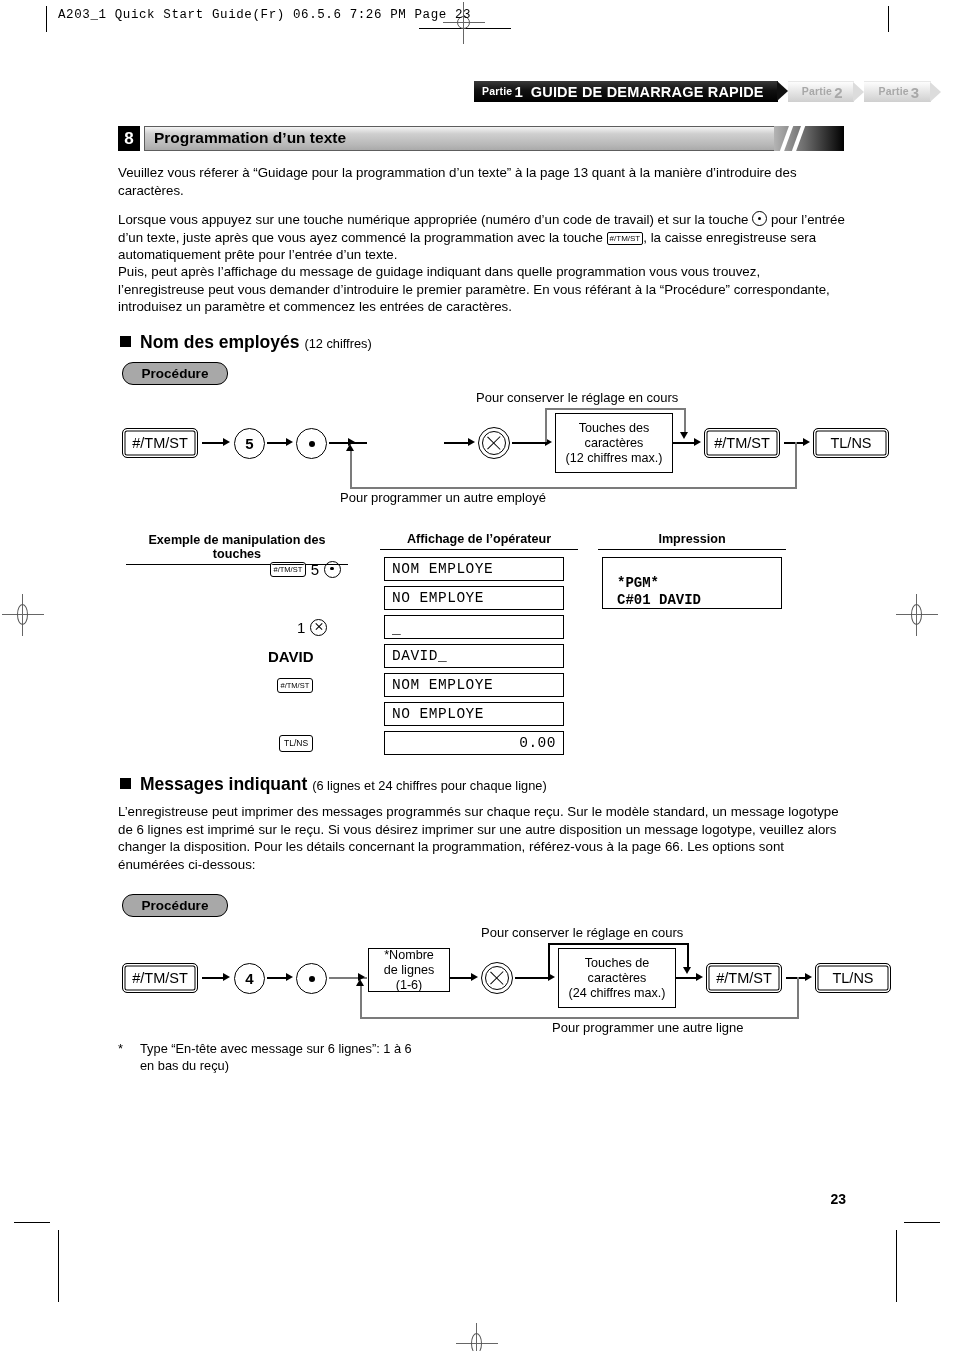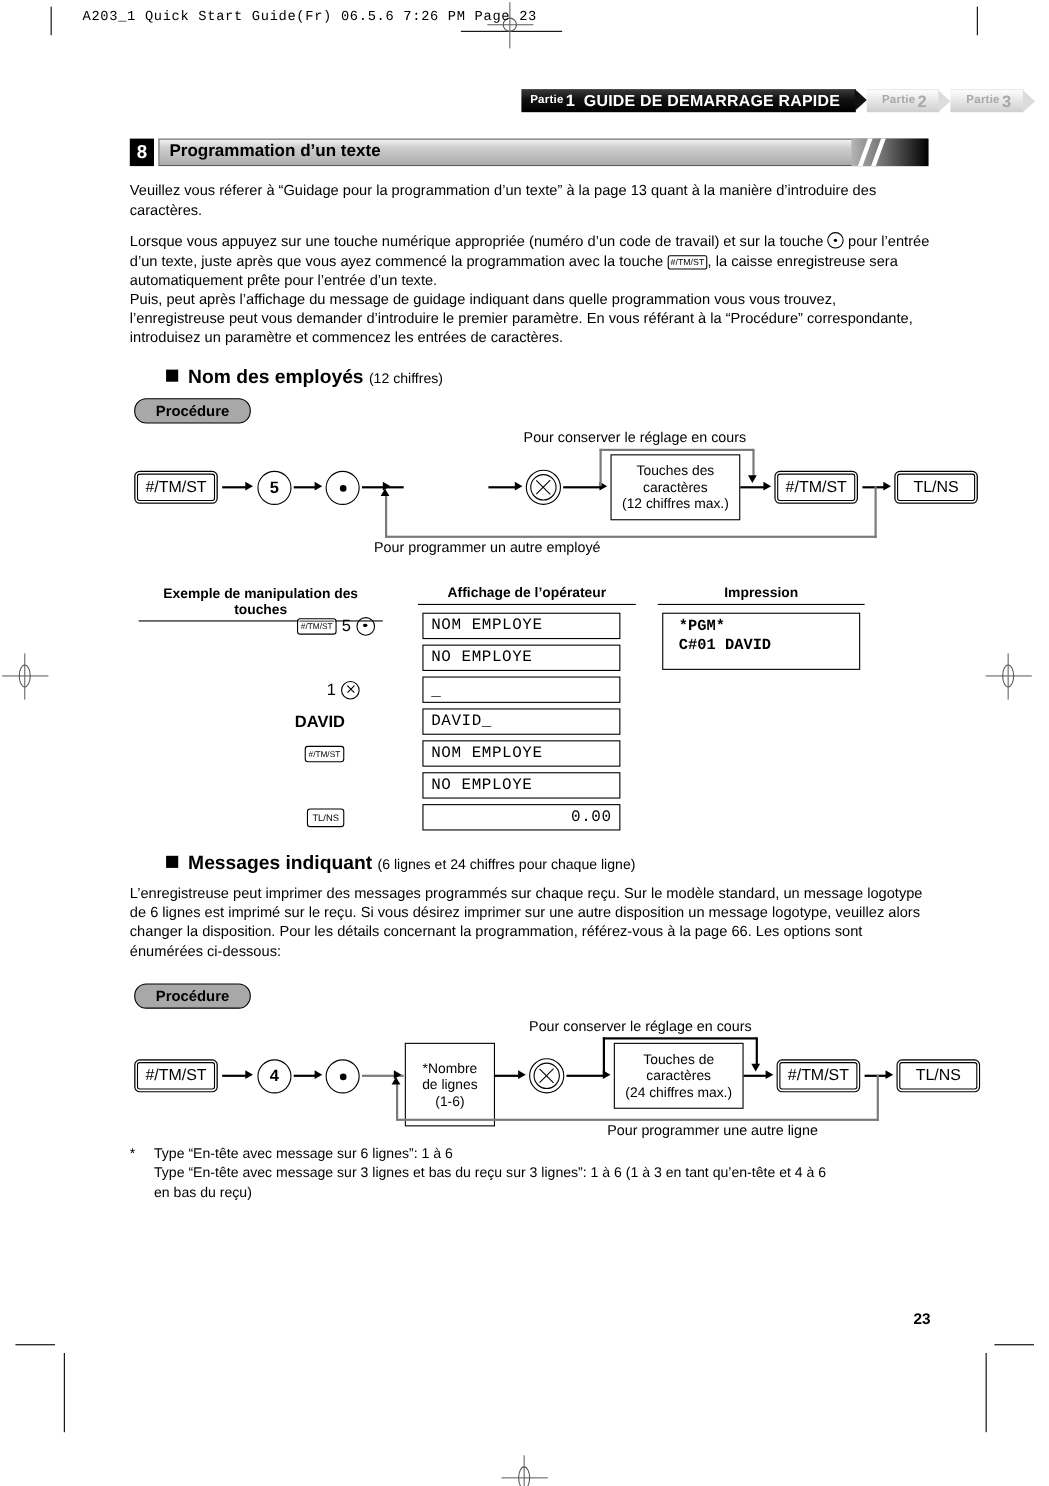--- a/index.html
+++ b/index.html
@@ -12,21 +12,21 @@
   .cropline{position:absolute;background:#000;}
   .regmark{position:absolute;width:30px;height:30px;}
   .regmark .c{position:absolute;left:8px;top:8px;width:13px;height:13px;
       border:1px solid #555;border-radius:50%;box-sizing:border-box;}
   .regmark .v{position:absolute;left:14px;top:-6px;width:1px;height:42px;background:#666;}
   .regmark .h{position:absolute;top:14px;left:-6px;width:42px;height:1px;background:#666;}
   .regmark.tall .c{left:9px;top:4px;width:11px;height:21px;border-radius:50%;}
 
   
   .filehdr{left:58px;top:8px;font-family:"Liberation Mono",monospace;font-size:12.5px;
-      letter-spacing:.6px;white-space:nowrap;margin-left:17px;}
+      letter-spacing:.6px;white-space:nowrap;}
   .hdr-rule{position:absolute;left:419px;top:28px;width:92px;height:1px;background:#000;}
 
   
   .tabs{left:474px;top:81px;height:21px;display:flex;align-items:stretch;}
   .tab{position:relative;display:flex;align-items:center;height:21px;box-sizing:border-box;}
   .tab .chev{position:absolute;right:-10px;top:0;width:0;height:0;}
   .tab1{background:linear-gradient(180deg,#3a3a3a 0%,#111 45%,#000 100%);
       padding:0 14px 0 8px;color:#fff;}
   .tab1 .chev{border-top:10.5px solid transparent;border-bottom:10.5px solid transparent;
       border-left:11px solid #111;}
@@ -56,21 +56,21 @@
   .keyinline{display:inline-block;border:1px solid #000;border-radius:2px;
       font-size:8px;padding:0 2px;line-height:11px;vertical-align:1px;
       font-family:"Liberation Sans",sans-serif;box-shadow:0 0 0 1px #fff inset;}
   .dotinline{display:inline-block;width:13px;height:13px;border:1px solid #000;border-radius:50%;
       position:relative;vertical-align:-2px;}
   .dotinline::after{content:"";position:absolute;left:4.5px;top:4.5px;width:3px;height:3px;
       background:#000;border-radius:50%;}
 
   
   .sq{display:inline-block;width:11px;height:11px;background:#000;vertical-align:1px;margin-right:9px;}
-  .subh{font-size:17.5px;font-weight:bold;margin-left:31px;}
+  .subh{font-size:17.5px;font-weight:bold;}
   .subh .small{font-size:12.8px;font-weight:normal;}
   .proc{display:inline-flex;align-items:center;justify-content:center;
       width:104px;height:21px;border-radius:11px;border:1px solid #000;background:#a8a8a8;
       font-size:13.5px;font-weight:bold;}
 
   
   .diag{position:absolute;}
   .key{position:absolute;box-sizing:border-box;display:flex;align-items:center;justify-content:center;
       border:1px solid #000;border-radius:5px;background:#fff;font-size:14.5px;
       box-shadow:0 0 0 1.5px #fff inset,0 0 0 2.5px #000 inset;}
@@ -96,21 +96,21 @@
   .dlabel{position:absolute;font-size:13px;white-space:nowrap;}
 
   
   .colh{position:absolute;font-size:12.6px;font-weight:bold;text-align:center;}
   .colh .u{border-bottom:1.4px solid #000;padding-bottom:3px;display:block;}
   .lcd{position:absolute;box-sizing:border-box;border:1.3px solid #000;background:#fff;
       font-family:"Liberation Mono",monospace;font-size:14.5px;display:flex;align-items:center;
       padding:0 7px;letter-spacing:.5px;}
   .lcd.right{justify-content:flex-end;}
   .prn{position:absolute;box-sizing:border-box;border:1.3px solid #000;background:#fff;
-      font-family:"Liberation Mono",monospace;font-weight:bold;font-size:14px;padding:4px 0 0 14px;
+      font-family:"Liberation Mono",monospace;font-weight:bold;font-size:14px;padding:17px 0 0 14px;
       line-height:17px;letter-spacing:0px;}
   .exk{position:absolute;font-size:14px;display:flex;align-items:center;gap:5px;}
   .smallkey{display:inline-flex;align-items:center;justify-content:center;border:1px solid #000;
       border-radius:3px;font-size:7.5px;height:13px;padding:0 2.5px;line-height:13px;
       box-shadow:0 0 0 1px #fff inset;}
   .smallcirc{display:inline-block;width:15px;height:15px;border:1.2px solid #000;border-radius:50%;position:relative;}
   .smallcirc.dot::after{content:"";position:absolute;left:5px;top:5px;width:3.4px;height:3.4px;background:#000;border-radius:50%;}
   .smallcirc.x::before,.smallcirc.x::after{content:"";position:absolute;left:50%;top:2.4px;width:1px;
       height:9.2px;background:#000;}
   .smallcirc.x::before{transform:translateX(-50%) rotate(45deg);}
@@ -313,21 +313,21 @@
   <div class="arr arr-r" style="left:105px;top:52px;"></div>
 
   <div class="circ" style="left:116px;top:42px;width:31px;height:31px;">4</div>
   <div class="ln" style="left:149px;top:56px;width:20px;height:1.6px;"></div>
   <div class="arr arr-r" style="left:168px;top:52px;"></div>
 
   <div class="dotkey" style="left:178px;top:42px;width:31px;height:31px;"></div>
   <div class="lng" style="left:211px;top:56px;width:38px;height:1.6px;"></div>
   <div class="arr arr-r" style="left:240px;top:52px;"></div>
 
-  <div class="box" style="left:250px;top:27px;width:82px;height:76px;">
+  <div class="box" style="left:250px;top:27px;width:82px;height:44px;">
     <span>*Nombre</span>
     <span>de lignes</span>
     <span>(1-6)</span>
   </div>
   <div class="ln" style="left:332px;top:56px;width:22px;height:1.6px;"></div>
   <div class="arr arr-r" style="left:353px;top:52px;"></div>
 
   <div class="xkey" style="left:363px;top:41px;width:32px;height:32px;">
     <div class="inner"></div>
       <div class="d1"></div>
@@ -360,18 +360,17 @@
   <div class="lng" style="left:242px;top:64px;width:1.6px;height:33px;"></div>
   <div class="arr arr-u" style="left:238px;top:58px;"></div>
 
   <div class="dlabel" style="left:434px;top:99px;text-align:right;">Pour programmer une autre ligne</div>
 </div>
 
 <div class="note" style="left:118px;top:1040px;width:730px;">
   <div style="position:relative;padding-left:22px;">
     <span style="position:absolute;left:0;top:0;">*</span>
     <div>Type “En-tête avec message sur 6 lignes”: 1 à 6</div>
-    <div>Type “En-tête avec message sur 3 lignes et bas du reçu sur 3 lignes”: 1 à 6 (1 à 3 en tant qu’en-tête et 4 à 6</div>
     <div>en bas du reçu)</div>
   </div>
 </div>
 
 <div class="pageno">23</div>
 
 </body></html>

